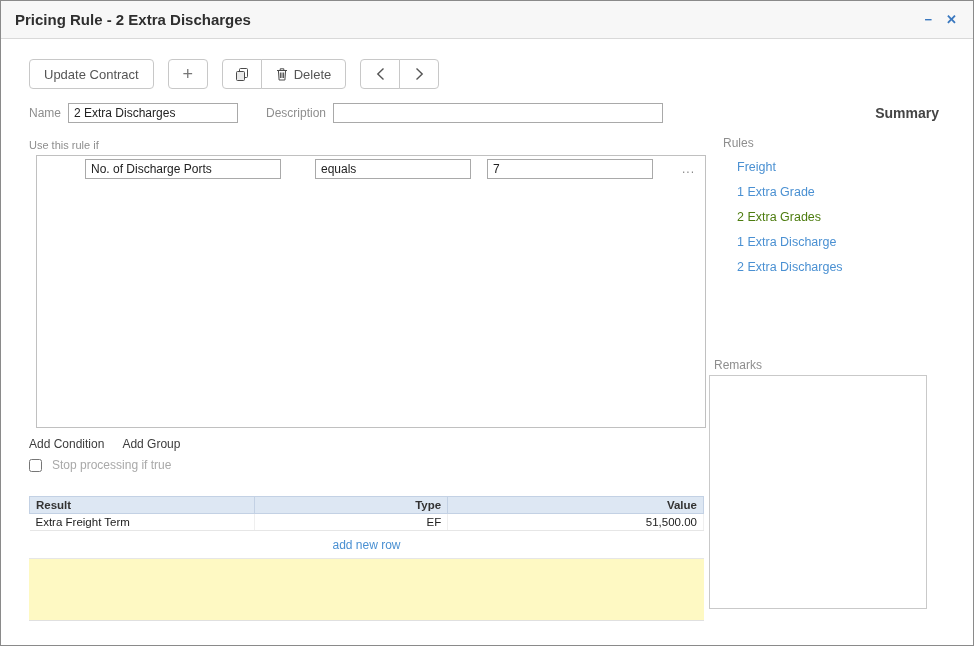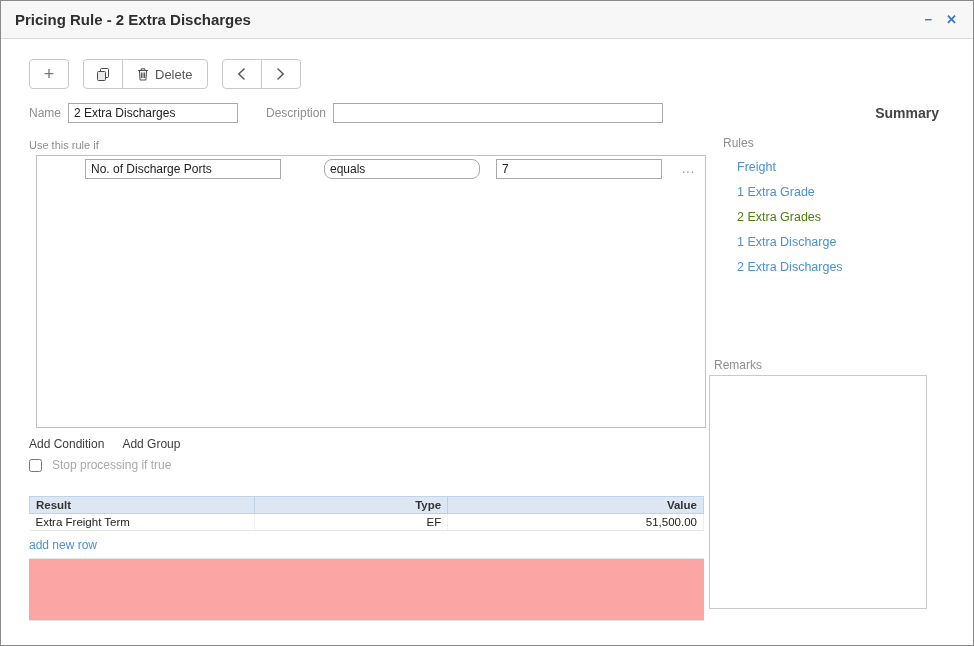--- a/index.html
+++ b/index.html
@@ -47,51 +47,51 @@
   .desc-lbl { margin-left: 28px; }
   .desc-input { width: 330px; margin-left: 7px; }
   
   .section-lbl { margin: 16px 0 0 28px; color: #8e8e8e; font-size: 11px; }
   .cond-panel {
     margin: 4px 0 0 35px; width: 670px; height: 273px;
     border: 1px solid #c0c0c0; background: #fff;
   }
   .cond-row { display: flex; align-items: center; padding: 3px 8px 0 48px; }
   .cond-field { width: 196px; }
-  .cond-op { width: 156px; margin-left: 43px; border-radius: 8px; }
+  .cond-op { width: 156px; margin-left: 34px; }
   .cond-val { width: 166px; margin-left: 16px; }
   .more-btn {
     margin-left: auto; color: #888; font-size: 12px; cursor: pointer;
     letter-spacing: 1px; padding: 0 2px;
   }
   .links-row { display: flex; gap: 18px; margin: 9px 0 0 28px; }
   .dark-link { color: #3c3c3c; font-size: 12px; cursor: pointer; text-decoration: none; }
   .check-row { display: flex; align-items: center; gap: 10px; margin: 7px 0 0 28px; }
   .check-row input { width: 13px; height: 13px; }
   .check-lbl { color: #a9a9a9; font-size: 12px; }
   
   .results-area {
     margin: 24px 4px 0 28px; width: 675px; height: 125px;
-    background: #fca5a5; border-bottom: 1px solid #e0e0e0;
+    background: #fef9c3; border-bottom: 1px solid #e0e0e0;
   }
   table.results { width: 100%; border-collapse: collapse; background: #fff; }
   table.results th {
     background: #dde7f3; font-size: 11.5px; font-weight: bold; color: #333;
     padding: 2px 6px; border: 1px solid #c3d1e4; border-top: 1px solid #c3d1e4;
   }
   table.results th.col-result { text-align: left; width: 212px; }
   table.results th.col-type   { text-align: right; width: 182px; }
   table.results th.col-value  { text-align: right; width: 241px; }
   table.results td {
     font-size: 11.5px; color: #222; padding: 2px 6px;
     border-bottom: 1px solid #e6e6e6; border-right: 1px solid #efefef;
   }
   table.results td.cell-type, table.results td.cell-value { text-align: right; }
   .add-row-line {
-    background: #fff; padding: 4px 0 5px 0;
+    background: #fff; text-align: center; padding: 4px 0 5px 0;
     border-bottom: 1px solid #e6e6e6;
   }
   .blue-link { font-size: 12px; cursor: pointer; text-decoration: none; }
   
   .right-col { position: absolute; left: 708px; top: 66px; width: 230px; }
   .summary-title { font-size: 14px; font-weight: bold; color: #444; text-align: right; }
   .rules-lbl { margin: 15px 0 0 14px; color: #8e8e8e; font-size: 12px; }
   .rule-links { margin: 10px 0 0 28px; display: flex; flex-direction: column; gap: 11px; }
   .rule-links a { font-size: 12.5px; text-decoration: none; cursor: pointer; }
   .remarks-lbl { margin: 84px 0 0 5px; color: #8e8e8e; font-size: 12px; }
@@ -113,20 +113,21 @@
       <span class="win-btn">−</span>
       <span class="win-btn">✕</span>
     </span>
   </div>
 
   <div class="content">
 
     <div class="left-col">
 
       <div class="toolbar">
+        <button class="btn">Update Contract</button>
         <button class="btn square">+</button>
         <div class="btn-group">
           <button class="btn icon-only">
             <span>
               <svg width="14" height="14" viewBox="0 0 14 14">
                 <rect x="4.5" y="1.5" width="8" height="9" rx="1" fill="#fff" stroke="#4a4a4a"></rect>
                 <rect x="1.5" y="4.5" width="8" height="9" rx="1" fill="#e9e9e9" stroke="#4a4a4a"></rect>
               </svg>
             </span>
           </button>

